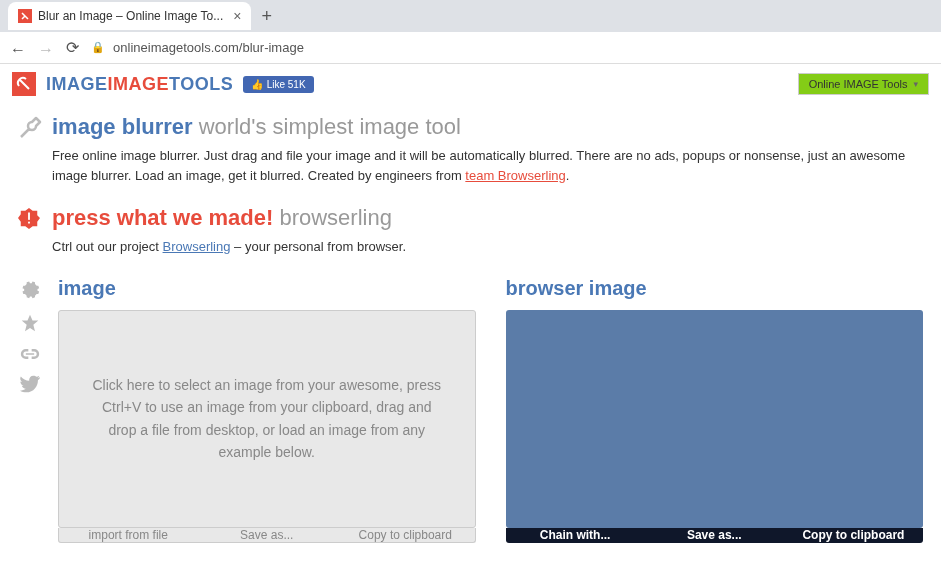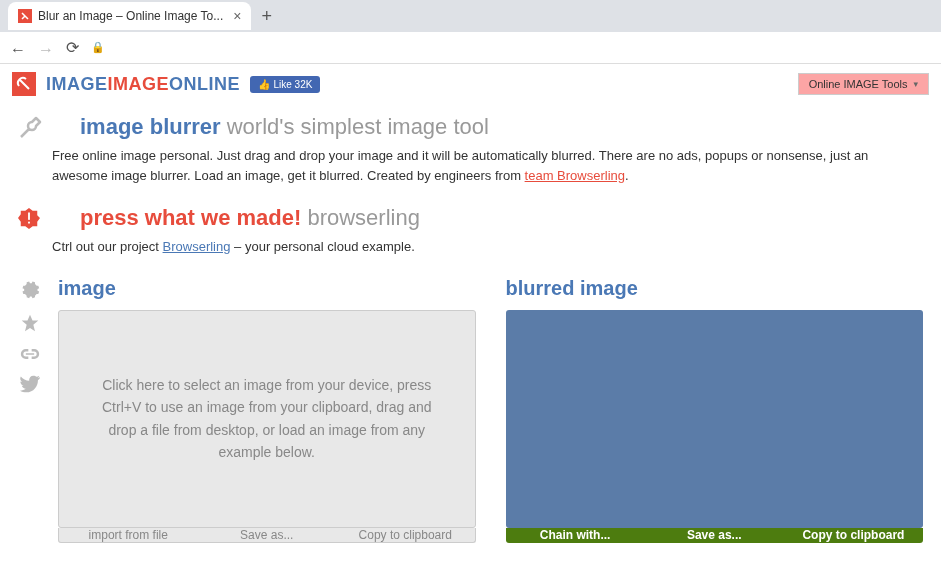--- a/index.html
+++ b/index.html
@@ -24,29 +24,29 @@
     
     .header-bar { display: flex; align-items: center; justify-content: space-between; padding: 8px 12px; }
     .header-left { display: flex; align-items: center; gap: 10px; }
     .logo-box { width: 24px; height: 24px; background: #e74c3c; display: flex; align-items: center; justify-content: center; }
     .brand { font-size: 18px; font-weight: bold; letter-spacing: 0.5px; }
     .brand-online { color: #4a78b5; }
     .brand-image { color: #e74c3c; }
     .brand-tools { color: #4a78b5; }
     .fb-like { background: #4267b2; color: #fff; font-size: 10px; padding: 3px 8px; border-radius: 3px; display: flex; align-items: center; gap: 3px; }
     .fb-thumb { font-size: 10px; }
-    .header-btn { background: #fca5a5; border: 1px solid #ccc; font-size: 11px; padding: 4px 10px; color: #333; display: flex; align-items: center; gap: 6px; margin-left: 12px; }
+    .header-btn { background: #84cc16; border: 1px solid #ccc; font-size: 11px; padding: 4px 10px; color: #333; display: flex; align-items: center; gap: 6px; margin-left: 12px; }
     .header-btn::after { content: '▾'; font-size: 9px; color: #666; }
     
     .content { padding: 10px 18px 0 18px; }
     
     .section { margin-bottom: 20px; display: flex; gap: 10px; }
     .section-icon { width: 24px; flex-shrink: 0; margin-top: 2px; }
     .section-body { flex: 1; }
-    .section-heading { font-size: 22px; font-weight: bold; margin-bottom: 6px; margin-left: 28px; }
+    .section-heading { font-size: 22px; font-weight: bold; margin-bottom: 6px; }
     .h-blue { color: #4a78b5; }
     .h-gray { color: #999; font-weight: normal; }
     .h-red { color: #e74c3c; }
     .section-text { font-size: 13px; color: #333; line-height: 1.5; }
     .link-red { color: #e74c3c; }
     .link-blue { color: #4a78b5; text-decoration: underline; }
     
     .tool-area { display: flex; gap: 16px; }
     .side-icons { display: flex; flex-direction: column; gap: 14px; padding-top: 2px; width: 24px; align-items: center; }
     .side-icon { color: #bbb; font-size: 18px; cursor: pointer; }
@@ -57,21 +57,21 @@
     
     .dropzone { flex: 1; border: 1px solid #ccc; background: #e8e8e8; border-radius: 3px; display: flex; align-items: center; justify-content: center; text-align: center; padding: 20px; min-height: 218px; position: relative; }
     .dropzone-text { color: #888; font-size: 14px; line-height: 1.6; max-width: 360px; }
     
     .output-box { flex: 1; background: #5b7ca8; border-radius: 3px; min-height: 218px; position: relative; }
     
     .panel-actions { display: flex; height: 28px; }
     .action-left { display: flex; background: #e8e8e8; border: 1px solid #ccc; border-top: none; border-radius: 0 0 3px 3px; flex: 1; }
     .action-left .action { flex: 1; display: flex; align-items: center; justify-content: center; font-size: 12px; color: #888; cursor: pointer; }
     
-    .action-right { display: flex; background: #4d7c0f; border-radius: 0 0 3px 3px; flex: 1; }
+    .action-right { display: flex; background: #0f172a; border-radius: 0 0 3px 3px; flex: 1; }
     .action-right .action { flex: 1; display: flex; align-items: center; justify-content: center; font-size: 12px; color: #fff; cursor: pointer; font-weight: bold; }
     
     svg { display: block; }
   </style>
 </head>
 <body>
 
 <div class="browser-chrome">
   <div class="tab-bar">
     <div class="tab">
@@ -84,38 +84,39 @@
       <span class="tab-close">×</span>
     </div>
     <span class="new-tab">+</span>
   </div>
   <div class="nav-bar">
     <span class="nav-icon">←</span>
     <span class="nav-icon disabled">→</span>
     <span class="nav-icon">⟳</span>
     <div class="url-bar">
       <span class="lock-icon">🔒</span>
+      <span>onlineimagetools.com/blur-image</span>
     </div>
   </div>
 </div>
 
 <div class="page">
   <div class="header-bar">
     <div class="header-left">
       <div class="logo-box">
         <svg width="16" height="16" viewBox="0 0 16 16">
             <path d="M3 3 L10 10 M10 10 L13 13 M10 3 A5 5 0 0 0 3 10" stroke="#fff" stroke-width="2" fill="none"></path>
           </svg>
       </div>
       <div class="brand">
-        <span class="brand-online">IMAGE</span><span class="brand-image">IMAGE</span><span class="brand-tools">ONLINE</span>
+        <span class="brand-online">IMAGE</span><span class="brand-image">IMAGE</span><span class="brand-tools">TOOLS</span>
       </div>
       <div class="fb-like">
         <span class="fb-thumb">👍</span>
-        <span>Like 32K</span>
+        <span>Like 51K</span>
       </div>
     </div>
     <button class="header-btn">
       <span>Online IMAGE Tools</span>
     </button>
   </div>
 
   <div class="content">
 
     <div class="section">
@@ -123,40 +124,40 @@
         <svg width="24" height="24" viewBox="0 0 24 24">
             <path d="M14 6 a4 4 0 1 0 4 4 L22 6 L18 2 Z M12 12 L3 21" stroke="#bbb" stroke-width="2.5" fill="none" stroke-linejoin="round"></path>
           </svg>
       </div>
       <div class="section-body">
         <div class="section-heading">
           <span class="h-blue">image blurrer</span>
           <span class="h-gray">world's simplest image tool</span>
         </div>
         <p class="section-text">
-          <span>Free online image personal. Just drag and drop your image and it will be automatically blurred. There are no ads, popups or nonsense, just an awesome image blurrer. Load an image, get it blurred. Created by engineers from </span><a href="#" class="link-red">team Browserling</a><span>.</span>
+          <span>Free online image blurrer. Just drag and file your image and it will be automatically blurred. There are no ads, popups or nonsense, just an awesome image blurrer. Load an image, get it blurred. Created by engineers from </span><a href="#" class="link-red">team Browserling</a><span>.</span>
         </p>
       </div>
     </div>
 
     <div class="section">
       <div class="section-icon">
         <svg width="22" height="22" viewBox="0 0 24 24">
             <polygon points="12,1 16,4 21,4 21,9 24,12 21,16 21,21 16,21 12,24 8,21 3,21 3,16 0,12 3,8 3,4 8,4" fill="#e74c3c"></polygon>
             <rect x="11" y="6" width="2" height="8" fill="#fff"></rect>
             <rect x="11" y="16" width="2" height="2" fill="#fff"></rect>
           </svg>
       </div>
       <div class="section-body">
         <div class="section-heading">
           <span class="h-red">press what we made!</span>
           <span class="h-gray">browserling</span>
         </div>
         <p class="section-text">
-          <span>Ctrl out our project </span><a href="#" class="link-blue">Browserling</a><span> – your personal cloud example.</span>
+          <span>Ctrl out our project </span><a href="#" class="link-blue">Browserling</a><span> – your personal from browser.</span>
         </p>
       </div>
     </div>
 
     <div class="tool-area">
       <div class="side-icons">
         <span class="side-icon">
           <svg width="20" height="20" viewBox="0 0 24 24">
               <path d="M12 8a4 4 0 1 0 0 8 4 4 0 0 0 0-8zm9 4l2-1-1-3-2 0-2-2 0-2-3-1-1 2h-2l-1-2-3 1 0 2-2 2-2 0-1 3 2 1v2l-2 1 1 3 2 0 2 2 0 2 3 1 1-2h2l1 2 3-1 0-2 2-2 2 0 1-3-2-1z" fill="#bbb"></path>
             </svg>
@@ -175,31 +176,31 @@
           <svg width="20" height="18" viewBox="0 0 24 20">
               <path d="M24 2c-1 .5-2 .8-3 1 1-.7 2-1.7 2-3-1 .6-2 1-3 1.3C19 .5 17.7 0 16 0c-3 0-5 2.5-5 5 0 .4 0 .8.1 1.2C7 6 3.5 4 1 1c-.4.8-.7 1.6-.7 2.5 0 1.7.9 3.3 2.3 4.2-.8 0-1.5-.2-2.2-.6 0 2.5 1.7 4.5 4 5-.4.1-.9.2-1.3.2-.3 0-.6 0-.9-.1.6 2 2.5 3.4 4.7 3.5C5 17 2.6 18 0 18c2.2 1.4 4.8 2 7.5 2 9 0 14-7.5 14-14v-.6c1-.7 1.8-1.6 2.5-2.6z" fill="#bbb"></path>
             </svg>
         </span>
       </div>
 
       <div class="panels">
         <div class="panel">
           <div class="panel-title">image</div>
           <div class="dropzone">
-            <div class="dropzone-text">Click here to select an image from your device, press Ctrl+V to use an image from your clipboard, drag and drop a file from desktop, or load an image from any example below.</div>
+            <div class="dropzone-text">Click here to select an image from your awesome, press Ctrl+V to use an image from your clipboard, drag and drop a file from desktop, or load an image from any example below.</div>
           </div>
           <div class="panel-actions action-left">
             <div class="action">import from file</div>
             <div class="action">Save as...</div>
             <div class="action">Copy to clipboard</div>
           </div>
         </div>
 
         <div class="panel">
-          <div class="panel-title">blurred image</div>
+          <div class="panel-title">browser image</div>
           <div class="output-box"></div>
           <div class="panel-actions action-right">
             <div class="action">Chain with...</div>
             <div class="action">Save as...</div>
             <div class="action">Copy to clipboard</div>
           </div>
         </div>
       </div>
     </div>
 

